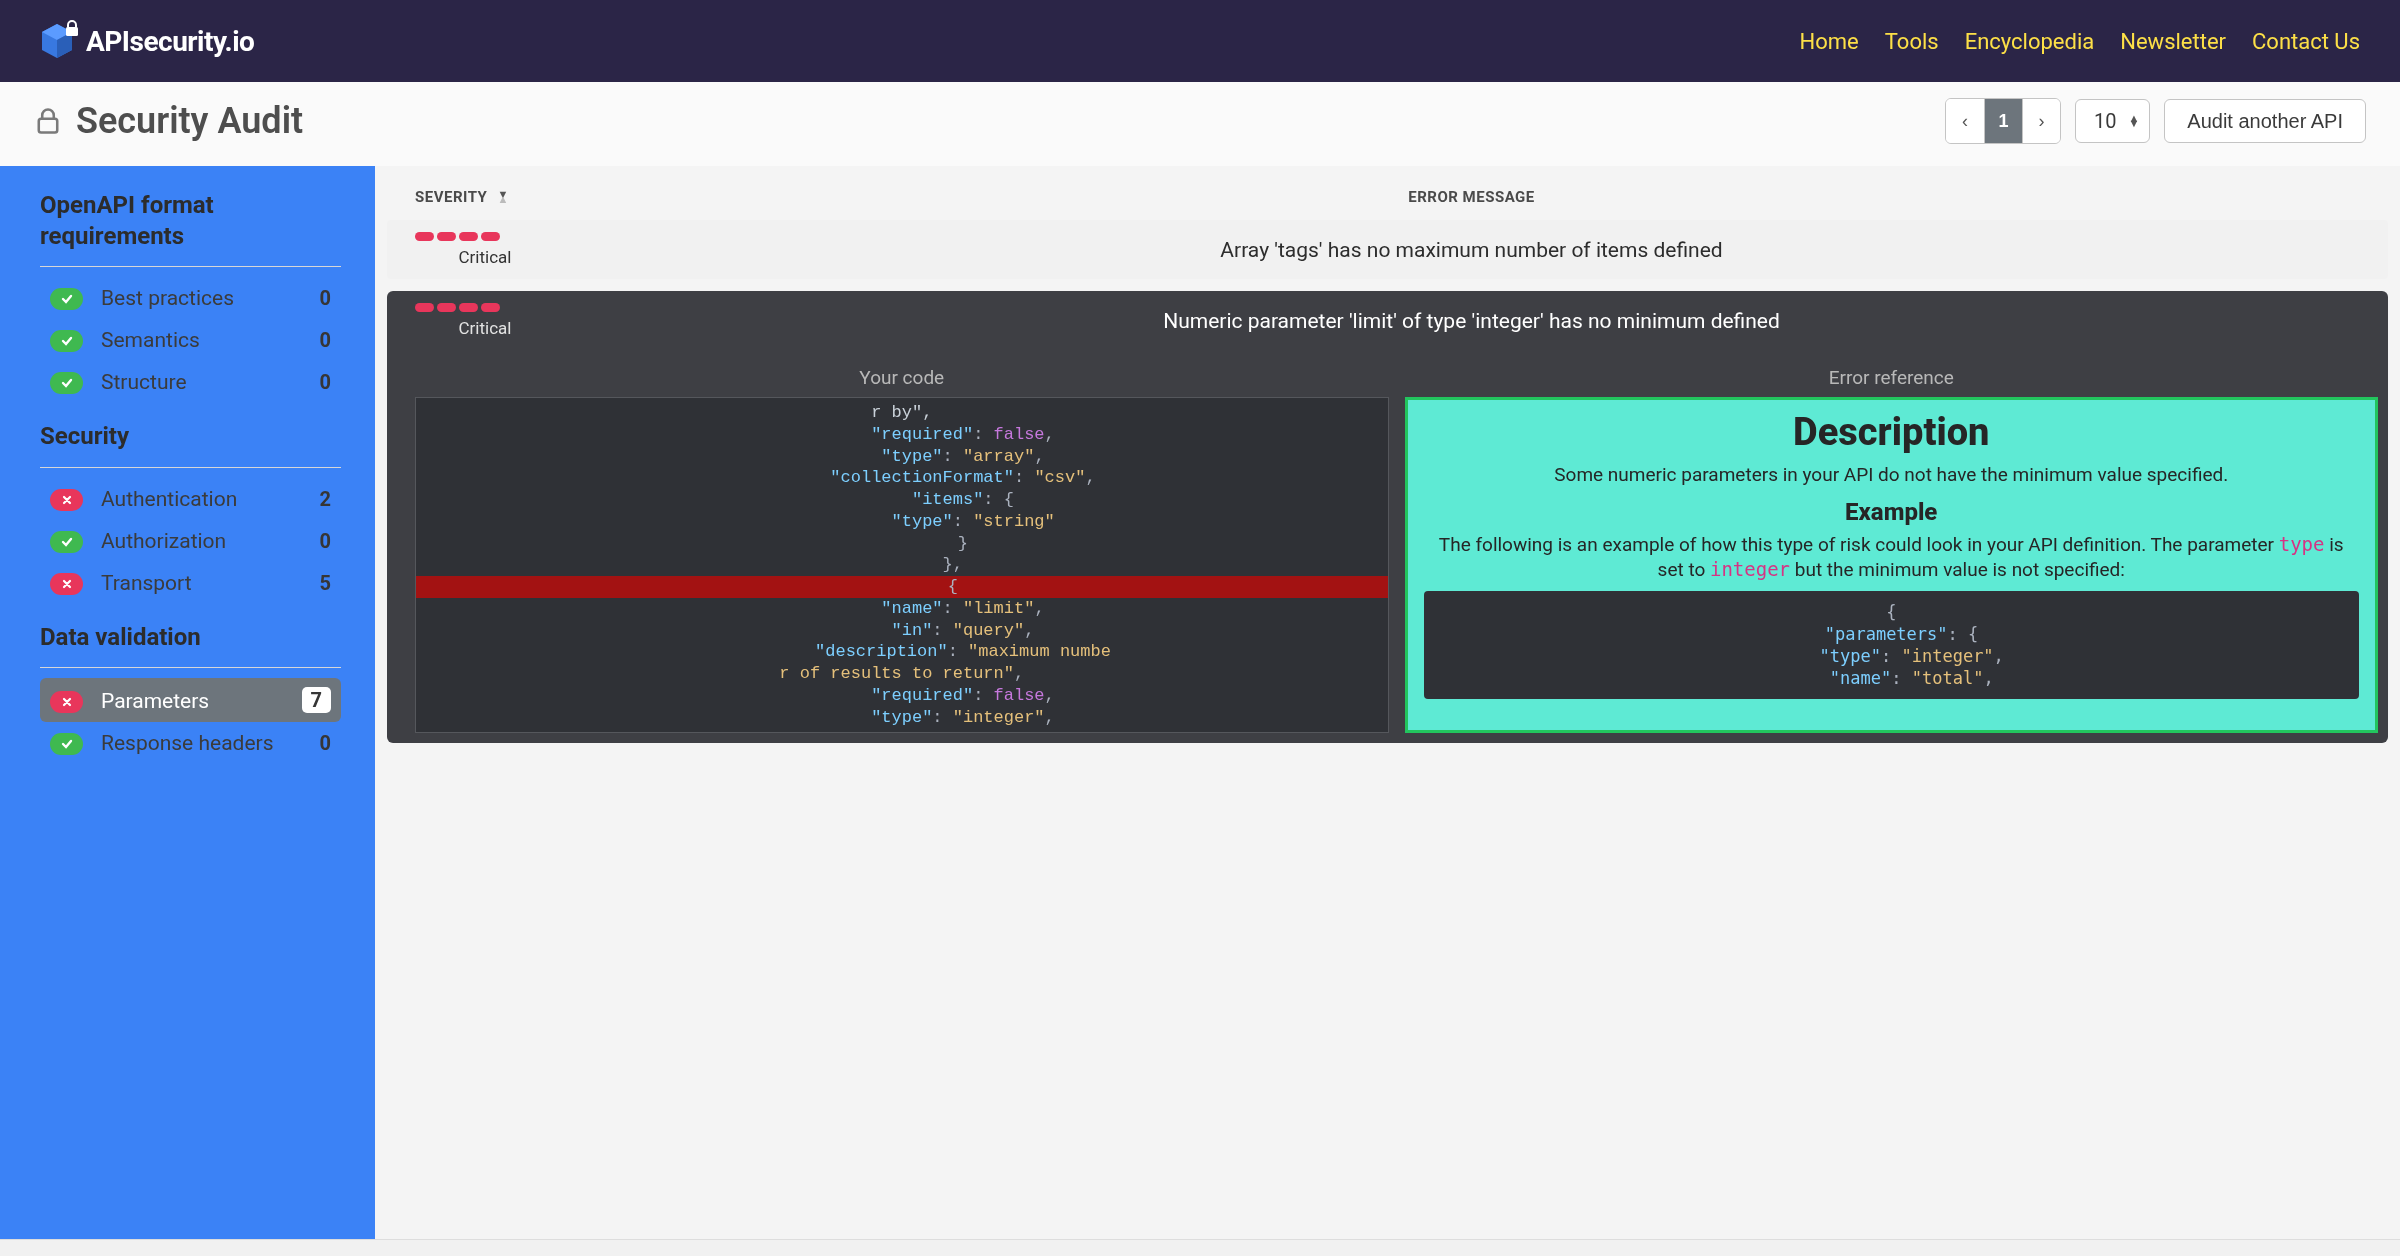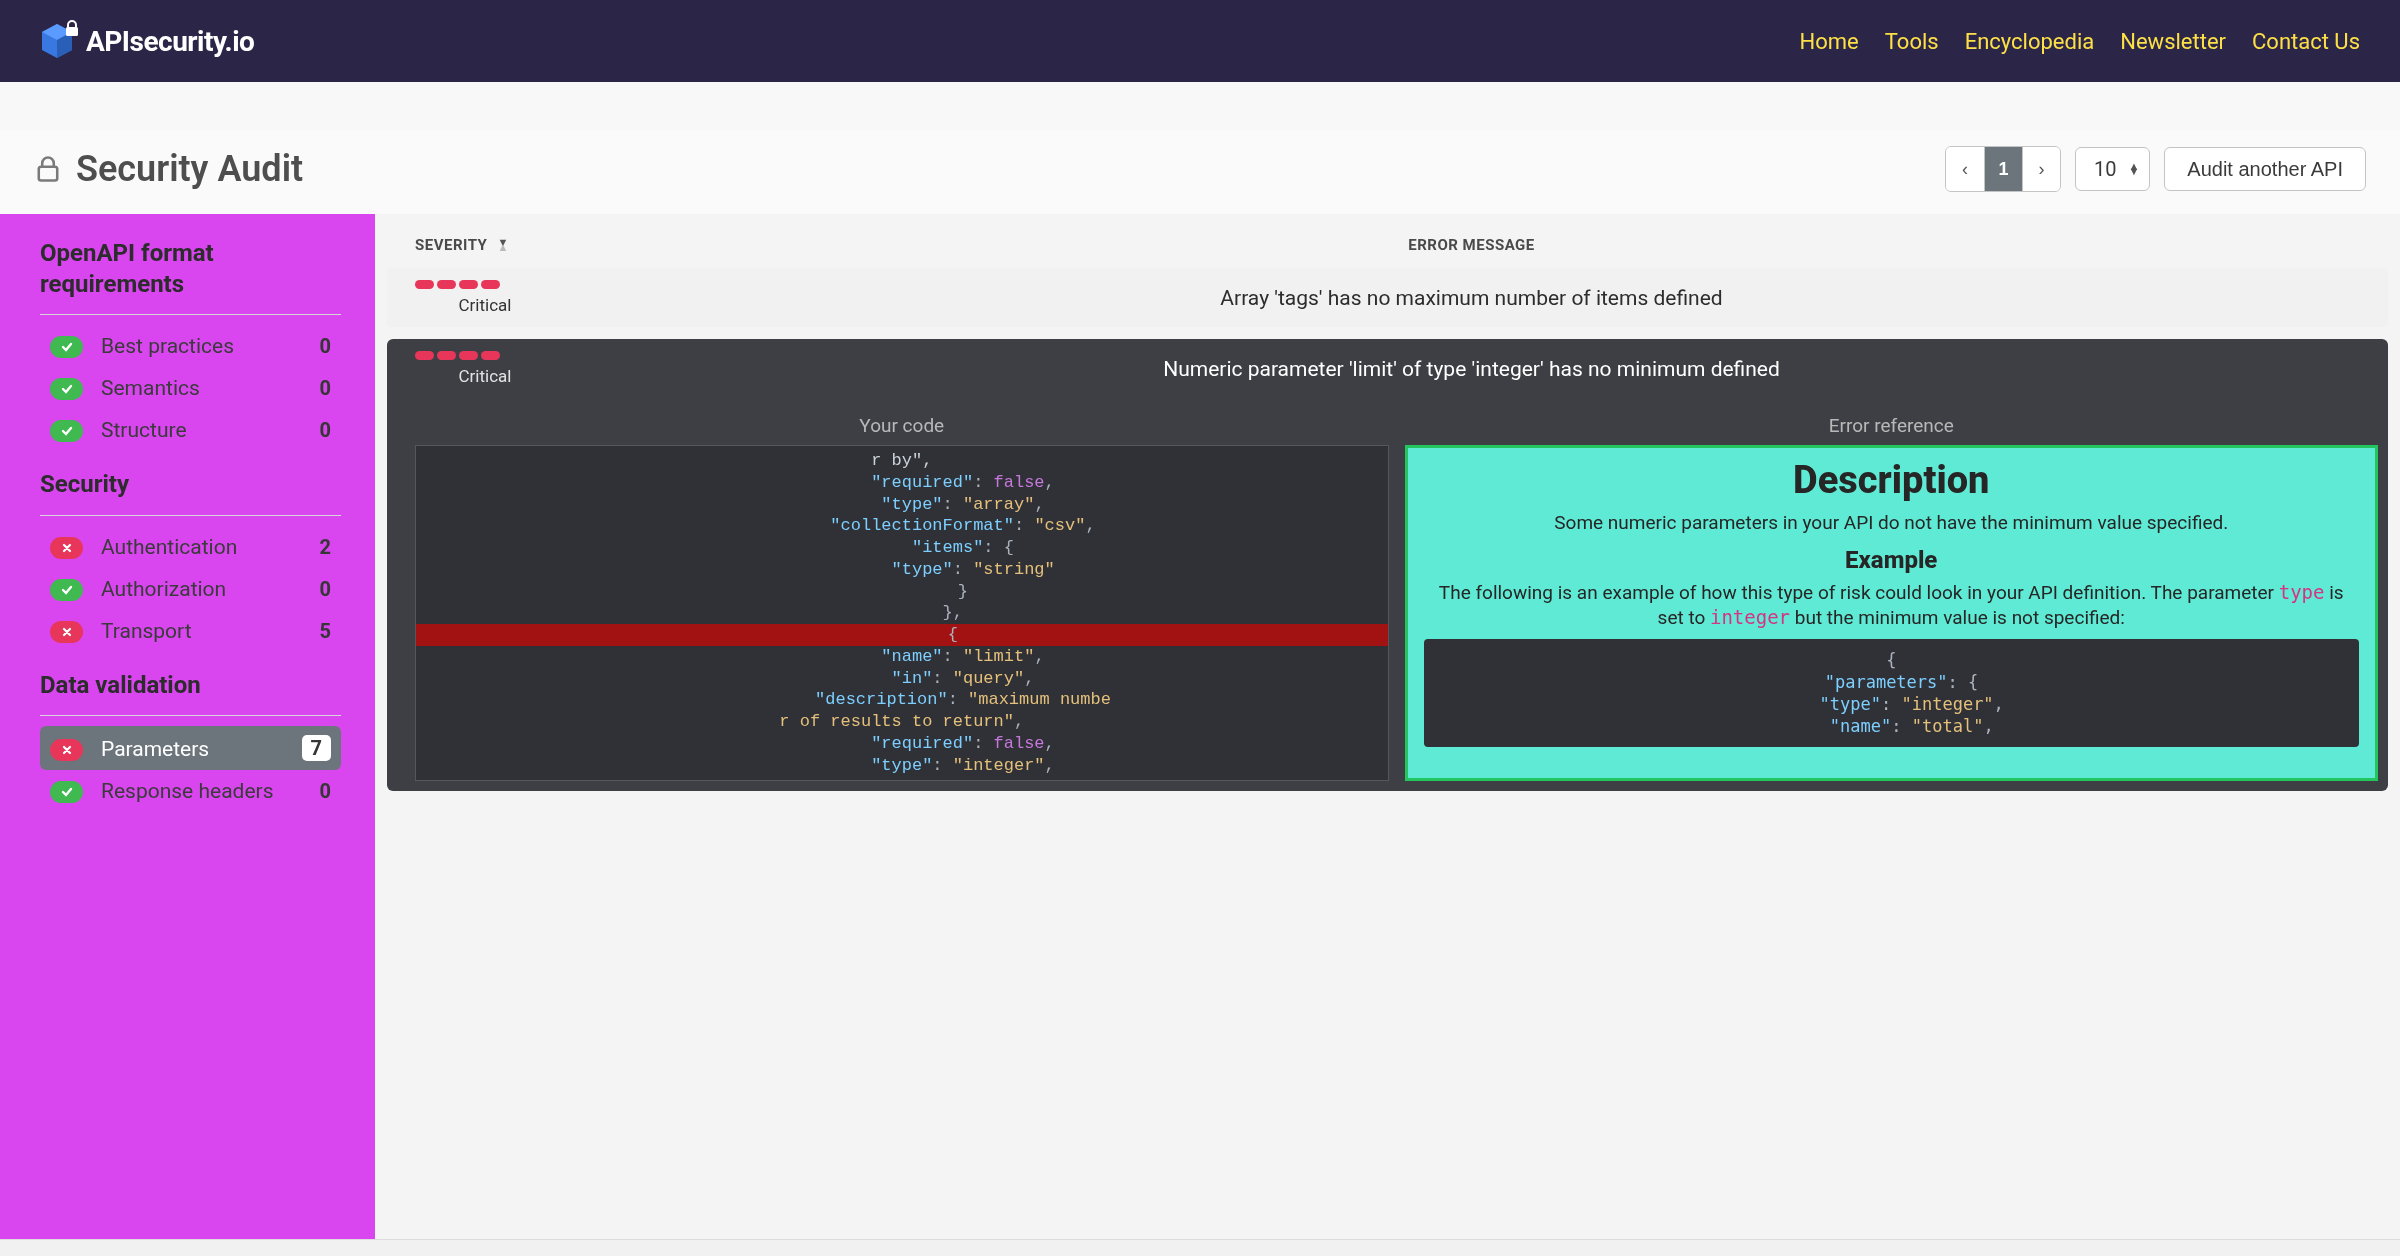--- a/index.html
+++ b/index.html
@@ -8,34 +8,34 @@
 
 .topnav { background: #2b2547; height: 82px; display: flex; align-items: center; justify-content: space-between; padding: 0 40px; }
 .logo-wrap { display: flex; align-items: center; gap: 12px; }
 .logo-cube { width: 34px; height: 38px; position: relative; }
 .logo-text { color: #fff; font-weight: 700; font-size: 28px; letter-spacing: -0.5px; }
 .logo-lock { position: absolute; top: -2px; right: -6px; }
 .nav-links { display: flex; gap: 26px; }
 .nav-links a { color: #fde047; text-decoration: none; font-size: 22px; }
 
 
-.subhead { display: flex; align-items: center; justify-content: space-between; padding: 16px 34px 22px 34px; background: #fafafa; margin-top: 48px; }
+.subhead { display: flex; align-items: center; justify-content: space-between; padding: 16px 34px 22px 34px; background: #fafafa; }
 .page-title-wrap { display: flex; align-items: center; gap: 14px; color: #585858; }
 .page-title { font-size: 36px; font-weight: 600; color: #4e4e4e; }
 .right-controls { display: flex; gap: 14px; align-items: center; }
 .pager { display: flex; border: 1px solid #c4c4c4; border-radius: 6px; overflow: hidden; }
 .pager button { width: 38px; height: 44px; border: none; background: #fff; font-size: 18px; color: #555; cursor: pointer; }
 .pager button.active { background: #6d757c; color: #fff; font-weight: 600; }
 .pager button + button { border-left: 1px solid #c4c4c4; }
 .page-size { border: 1px solid #c4c4c4; border-radius: 6px; height: 44px; display: flex; align-items: center; padding: 0 10px 0 18px; gap: 12px; background: #fff; font-size: 20px; color: #3a3a3a; }
 .btn-plain { border: 1px solid #c4c4c4; border-radius: 6px; height: 44px; background: #fff; font-size: 20px; padding: 0 22px; color: #3a3a3a; cursor: pointer; }
 
 
 .app-body { display: flex; height: calc(100vh - 82px - 86px); }
-.sidebar-wrap { width: 375px; height: 100%; overflow-y: auto; position: relative; background: #d946ef; }
+.sidebar-wrap { width: 375px; height: 100%; overflow-y: auto; position: relative; background: #3b82f6; }
 .sidebar { padding: 6px 34px 20px 40px; }
 .cat-title { font-size: 24px; font-weight: 700; color: #2c2c2c; margin-top: 18px; margin-bottom: 4px; line-height: 1.3; }
 .cat-hr { border: none; border-top: 1px solid #d7d7d7; margin: 14px 0 10px; }
 .side-item { display: flex; align-items: flex-end; padding: 9px 10px; gap: 18px; border-radius: 6px; cursor: pointer; }
 .side-item.selected { background: #6d757c; }
 .side-item.selected .side-label { color: #fff; }
 .side-label { font-size: 21px; color: #3b3b3b; flex: 1; }
 .side-count { font-size: 20px; font-weight: 700; color: #363636; }
 .side-item.selected .side-count { background: #fff; color: #363636; border-radius: 5px; padding: 1px 9px; }
 .badge-pill { width: 33px; height: 22px; border-radius: 11px; display: flex; align-items: center; justify-content: center; flex-shrink: 0; }

